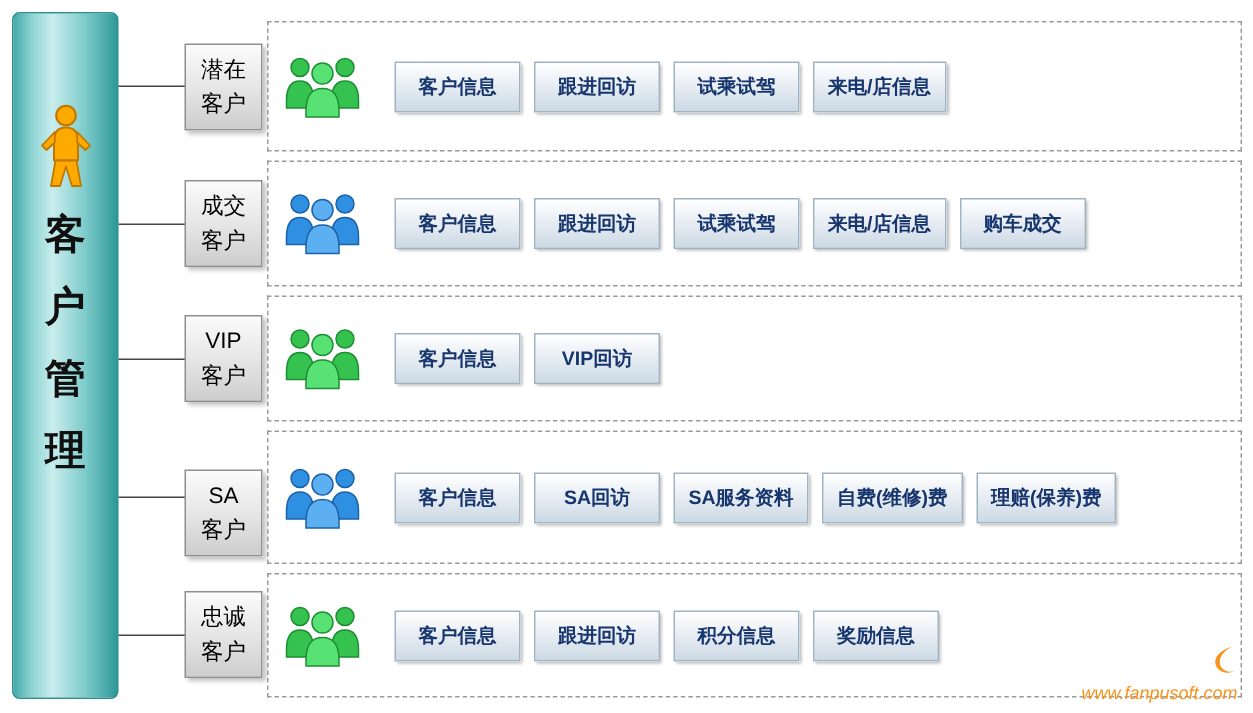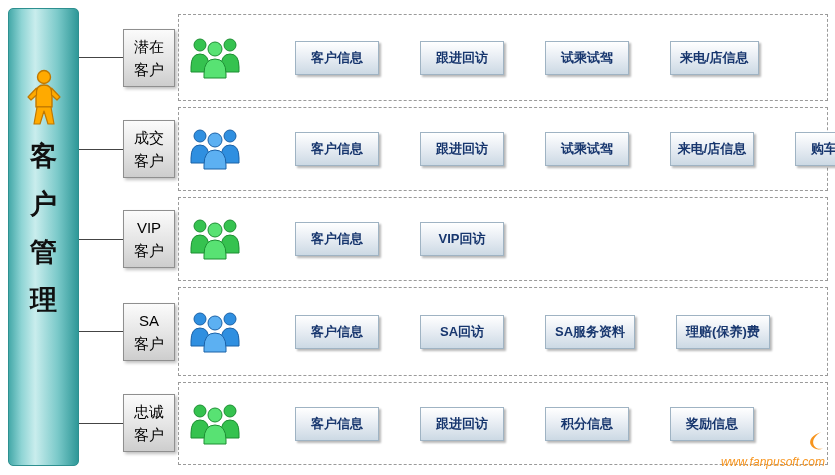--- a/index.html
+++ b/index.html
@@ -48,21 +48,21 @@
   .ppl-blue  .front { fill: #5cb0f2; stroke: #1b62a8; stroke-width: 1; }
 
   
   .btn {
     height: 27px; padding: 16px 9px; min-width: 84px;
     display: flex; align-items: center; justify-content: center;
     font-size: 13px; font-weight: 700; color: #17366e;
     background: linear-gradient(180deg, #ffffff 0%, #e9eef4 45%, #ccd9e4 100%);
     border: 1px solid #9fb3c3;
     box-shadow: 1.5px 1.5px 2px rgba(0,0,0,0.28);
-    white-space: nowrap; cursor: default; margin-left: 32px;
+    white-space: nowrap; cursor: default;
   }
 
   
   .watermark { position: absolute; right: 10px; bottom: 6px; text-align: right; }
   .wm-row { display: flex; align-items: center; gap: 3px; justify-content: flex-end; }
   .wm-brand { font-size: 21px; font-weight: 700; color: #b9b9b9; text-shadow: 1px 1px 1px rgba(0,0,0,0.18); letter-spacing: 1px; }
   .wm-url { font-size: 12px; color: #f7941d; font-style: italic; margin-top: -1px; }
 </style>
 </head>
 <body>
@@ -98,21 +98,21 @@
     <span>客户</span>
   </div>
   <div class="cat" style="top:120px">
     <span>成交</span>
     <span>客户</span>
   </div>
   <div class="cat" style="top:210px">
     <span>VIP</span>
     <span>客户</span>
   </div>
-  <div class="cat" style="top:303px">
+  <div class="cat" style="top:313px">
     <span>SA</span>
     <span>客户</span>
   </div>
   <div class="cat" style="top:394px">
     <span>忠诚</span>
     <span>客户</span>
   </div>
 
   <div class="zone" style="top:14px;height:87px">
     <span class="people ppl-green">
@@ -171,20 +171,21 @@
         <path class="back" d="M4 33 q0 -13 9 -13 q9 0 9 13 v5 h-18 z"></path>
         <circle class="back" cx="43" cy="11" r="6"></circle>
         <path class="back" d="M34 33 q0 -13 9 -13 q9 0 9 13 v5 h-18 z"></path>
         <circle class="front" cx="28" cy="15" r="7"></circle>
         <path class="front" d="M17 40 q0 -15 11 -15 q11 0 11 15 v4 h-22 z"></path>
       </svg>
     </span>
     <div class="btn">客户信息</div>
     <div class="btn">SA回访</div>
     <div class="btn">SA服务资料</div>
+    <div class="btn">自费(维修)费</div>
     <div class="btn">理赔(保养)费</div>
   </div>
 
   <div class="zone" style="top:382px;height:83px">
     <span class="people ppl-green">
       <svg width="56" height="48" viewBox="0 0 56 48">
         <circle class="back" cx="13" cy="11" r="6"></circle>
         <path class="back" d="M4 33 q0 -13 9 -13 q9 0 9 13 v5 h-18 z"></path>
         <circle class="back" cx="43" cy="11" r="6"></circle>
         <path class="back" d="M34 33 q0 -13 9 -13 q9 0 9 13 v5 h-18 z"></path>

